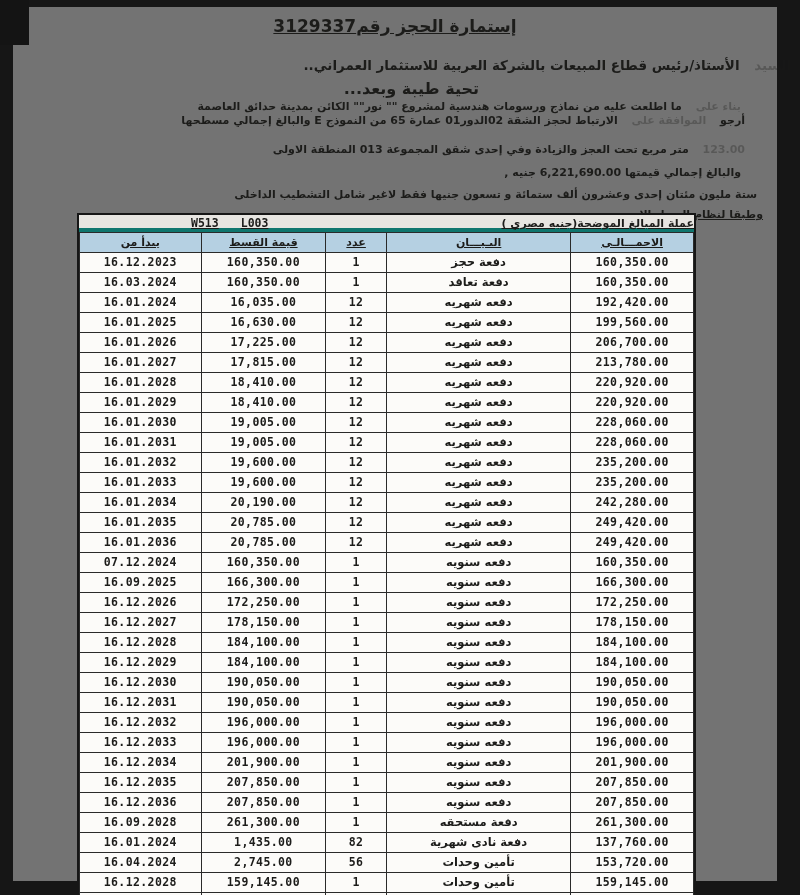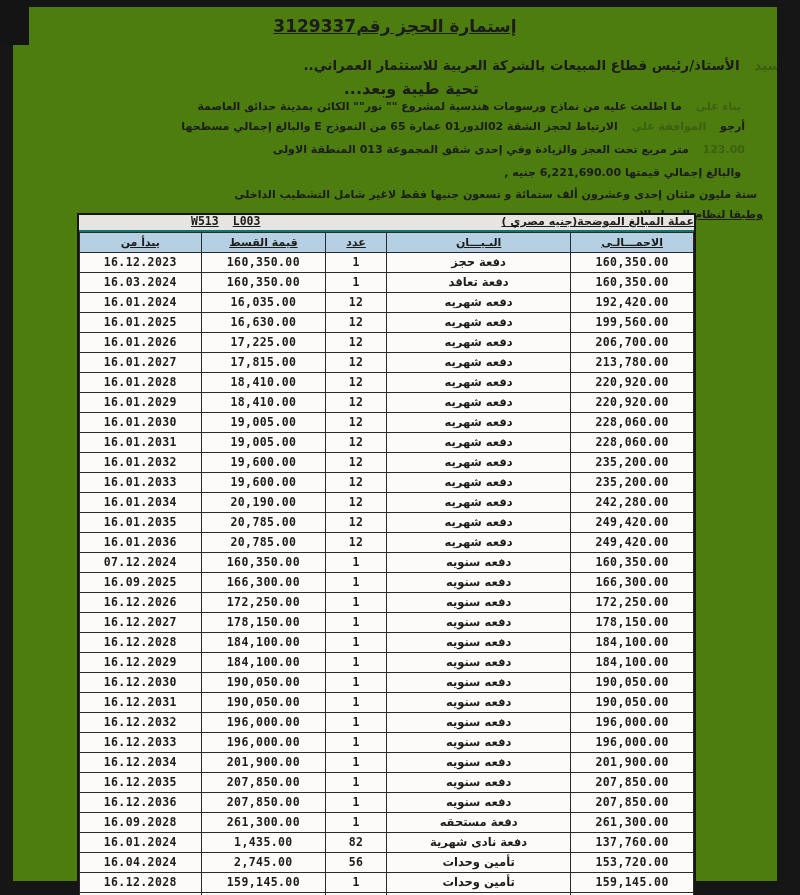--- a/index.html
+++ b/index.html
@@ -5,62 +5,62 @@
   html,body{margin:0;padding:0;}
   body{
     width:800px;height:895px;overflow:hidden;
     font-family:"DejaVu Sans", sans-serif;
     background:#141414;
   }
   .photo{position:relative;width:800px;height:895px;background:#161616;}
   
   .page{
     position:absolute;top:7px;left:13px;right:23px;bottom:14px;
-    background:#4d7c0f;direction:rtl;color:#1c1c1a;
+    background:#737373;direction:rtl;color:#1c1c1a;
   }
   .corner-tl{position:absolute;top:0;left:0;width:29px;height:45px;background:#141414;}
 
   .title{
     position:absolute;top:9px;right:0;left:0;
     text-align:center;font-size:17px;font-weight:bold;
     text-decoration:underline;letter-spacing:.5px;
     white-space:nowrap;
   }
 
   .intro-line{
     position:absolute;white-space:nowrap;
     font-size:11px;font-weight:700;
   }
   .intro-line span + span{margin-right:10px;}
   .faded{opacity:.3;}
   .l1{top:50px;right:-14px;font-size:13.5px;}
   .l2{top:72px;right:298px;font-size:16px;text-align:center;}
   .l3{top:93px;right:36px;}
-  .l4{top:113px;right:32px;}
+  .l4{top:107px;right:32px;}
   .l5{top:136px;right:32px;}
   .l6{top:159px;right:36px;}
   .l7{top:181px;right:20px;}
   .l8{top:201px;right:14px;text-decoration:underline;}
 
   
   .sheet{
     position:absolute;top:206px;right:81px;width:615px;
     border:2px solid #161616;background:#fcfbf9;
   }
   .meta-row{
-    display:flex;direction:ltr;align-items:flex-end;
-    height:17px;background:#e7e5e1;border-bottom:2px solid #0f766e;
+    display:flex;direction:ltr;align-items:flex-start;
+    height:17px;background:#e7e5e1;border-bottom:4px solid #0f766e;
     padding-left:112px;box-sizing:border-box;
   }
   .code{
     font-family:"DejaVu Sans Mono", monospace;
     font-weight:bold;font-size:11.5px;text-decoration:underline;
     line-height:17px;
   }
-  .code + .code{margin-left:14px;}
+  .code + .code{margin-left:22px;}
   .currency-note{
     margin-left:auto;direction:rtl;
     font-size:11px;font-weight:bold;text-decoration:underline;
     padding-left:2px;line-height:17px;white-space:nowrap;
   }
   table{
     width:100%;border-collapse:collapse;table-layout:fixed;direction:rtl;
   }
   th,td{
     border:1px solid #2a2a2a;padding:0;text-align:center;

